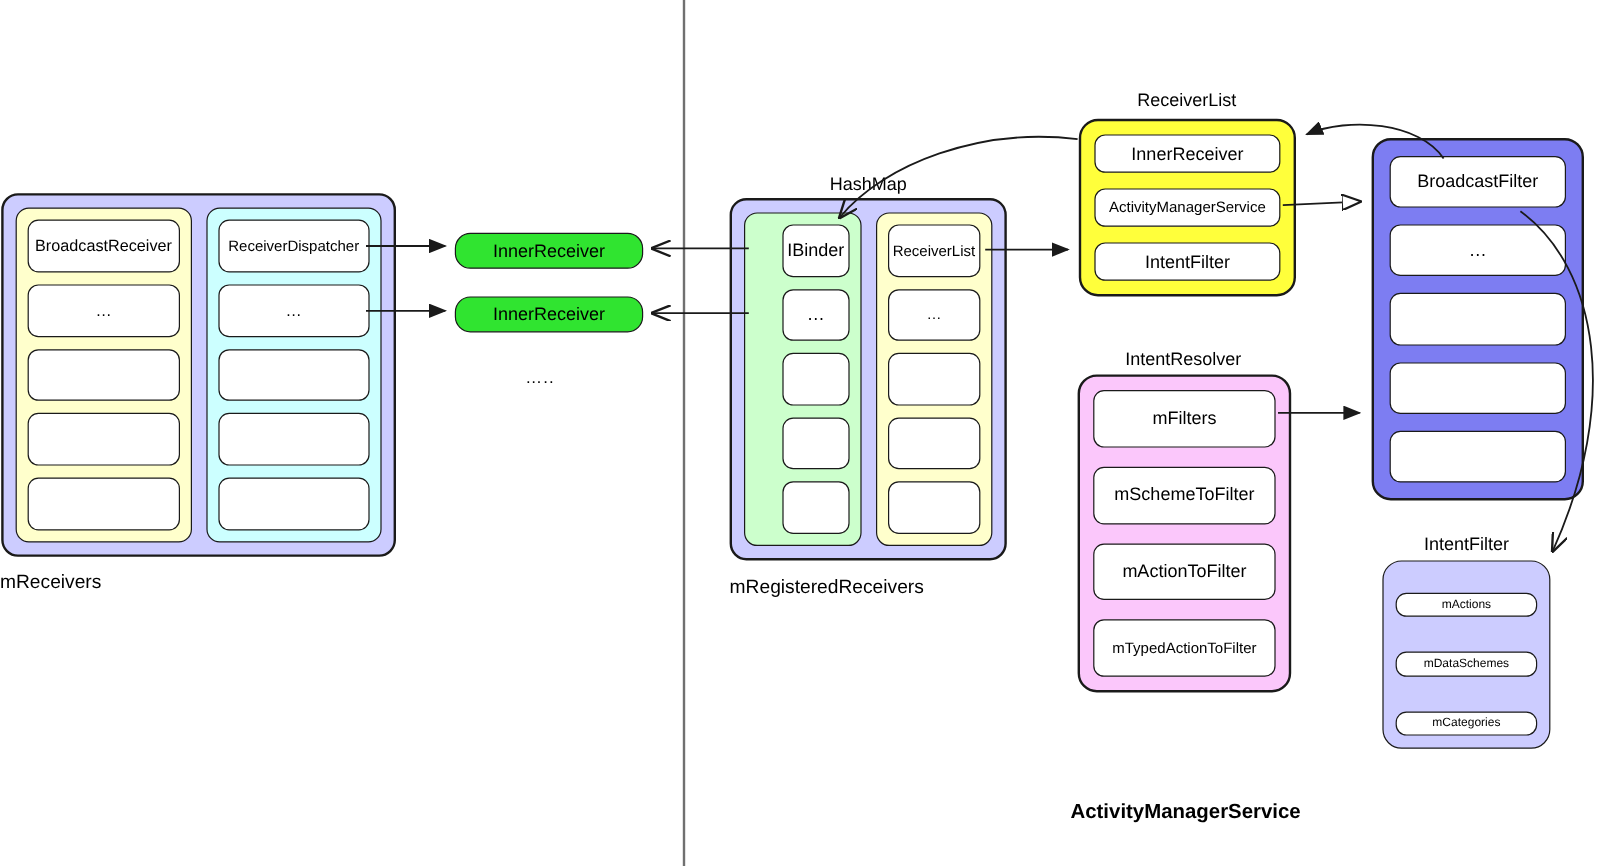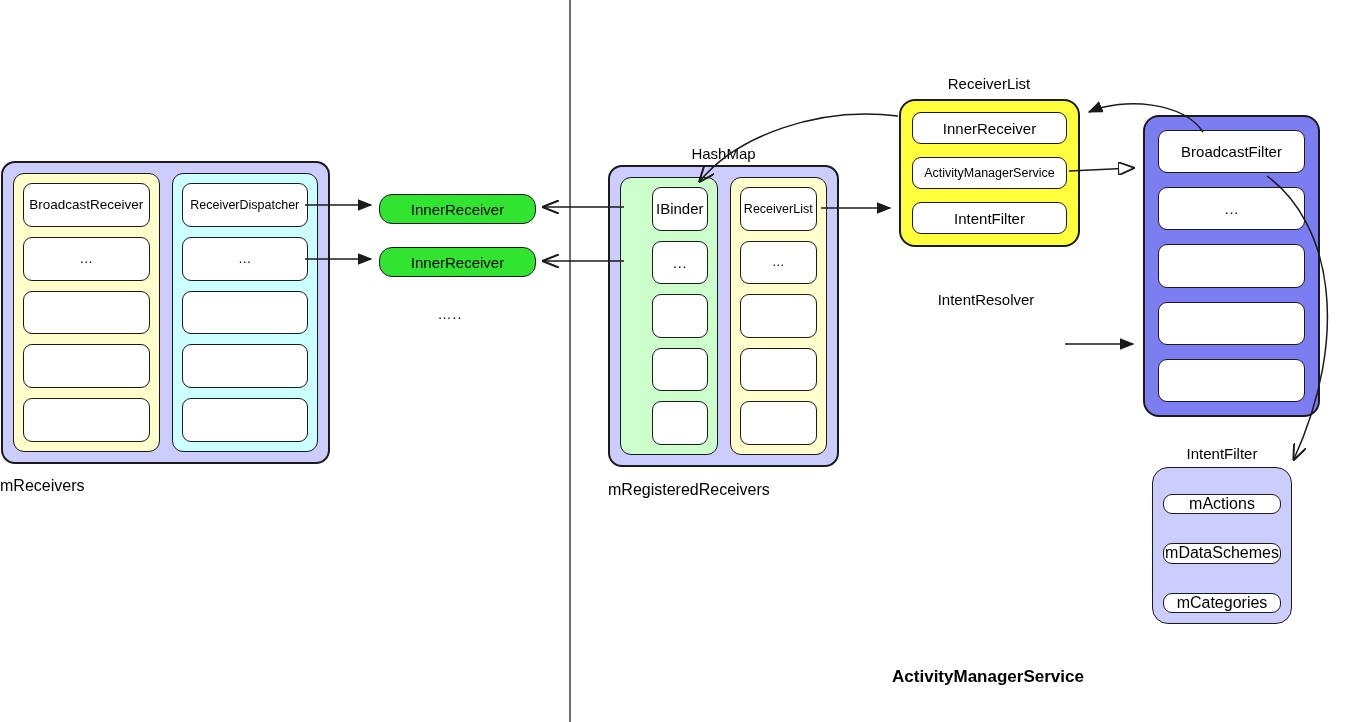--- a/index.html
+++ b/index.html
@@ -68,21 +68,21 @@
   #broadcastfilter-box .cell{font-size:15px;}
 
   
   #intentresolver-title{left:896px;width:180px;top:291px;}
   #intentresolver-box{left:898px;top:312px;width:178px;height:265px;gap:16px;padding:11px;}
   #intentresolver-box .cell{font-size:15px;}
 
   
   #intentfilter-title{left:1152px;width:140px;top:445px;}
   #intentfilter-box{left:1152px;top:467px;width:140px;height:157px;gap:13px;padding:10px;border-width:1.8px;}
-  #intentfilter-box .cell{font-size:16px;margin-top:16px;}
+  #intentfilter-box .cell{font-size:10px;margin-top:16px;}
 
   
   #app-label{left:188px;width:200px;top:667px;}
   #ams-label{left:848px;width:280px;top:667px;}
 
   #arrows{left:0;top:0;width:1345px;height:722px;pointer-events:none;}
 </style>
 </head>
 <body>
 
@@ -145,20 +145,26 @@
 
   <div class="abs stackbox" id="broadcastfilter-box" style="background-color: rgb(125, 125, 242);">
       <div class="cell">BroadcastFilter</div>
       <div class="cell">…</div>
       <div class="cell"></div>
       <div class="cell"></div>
       <div class="cell"></div>
     </div>
 
   <div class="abs title" id="intentresolver-title">IntentResolver</div>
+  <div class="abs stackbox" id="intentresolver-box" style="background-color: rgb(251, 199, 251);">
+      <div class="cell">mFilters</div>
+      <div class="cell">mSchemeToFilter</div>
+      <div class="cell">mActionToFilter</div>
+      <div class="cell small-text">mTypedActionToFilter</div>
+    </div>
 
   <div class="abs title" id="intentfilter-title">IntentFilter</div>
   <div class="abs stackbox" id="intentfilter-box" style="background-color: rgb(204, 204, 255);">
       <div class="cell">mActions</div>
       <div class="cell">mDataSchemes</div>
       <div class="cell">mCategories</div>
     </div>
 
   <div class="abs section-label" id="ams-label">ActivityManagerService</div>
 

